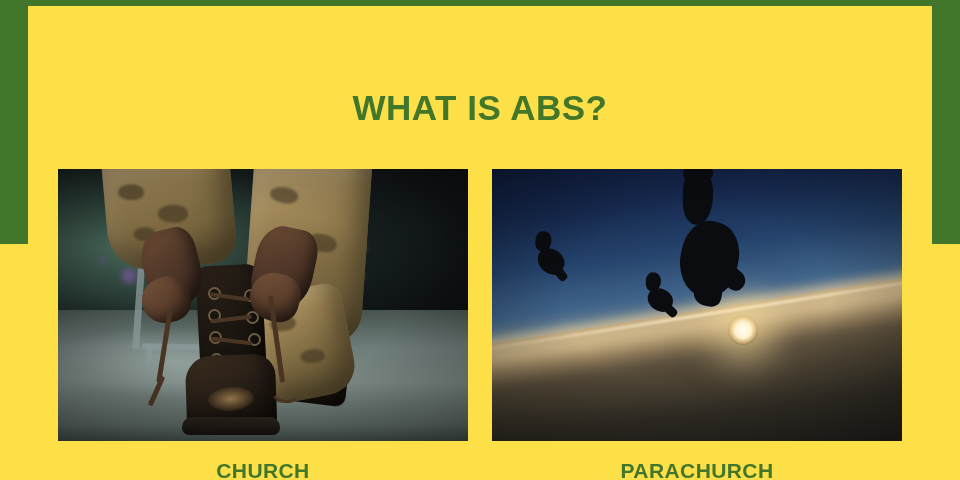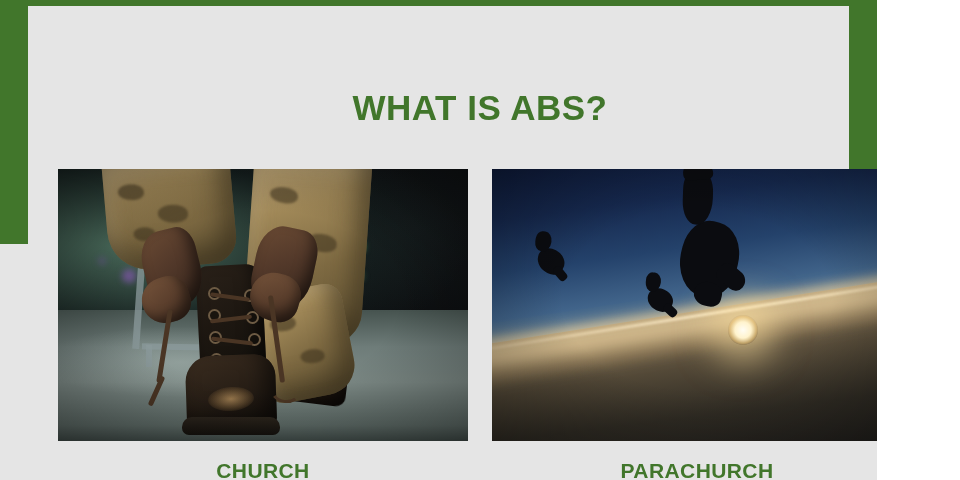--- a/index.html
+++ b/index.html
@@ -6,23 +6,23 @@
     margin: 0;
     padding: 0;
     background: #ffffff;
   }
   body {
     font-family: "Liberation Sans", sans-serif;
   }
 
   .slide {
     position: relative;
-    width: 877px;
+    width: 960px;
     height: 480px;
-    background: #e5e5e5;
+    background: #fde047;
     overflow: hidden;
   }
 
   
   .top-strip {
     position: absolute;
     left: 0;
     top: 0;
     width: 960px;
     height: 6px;

